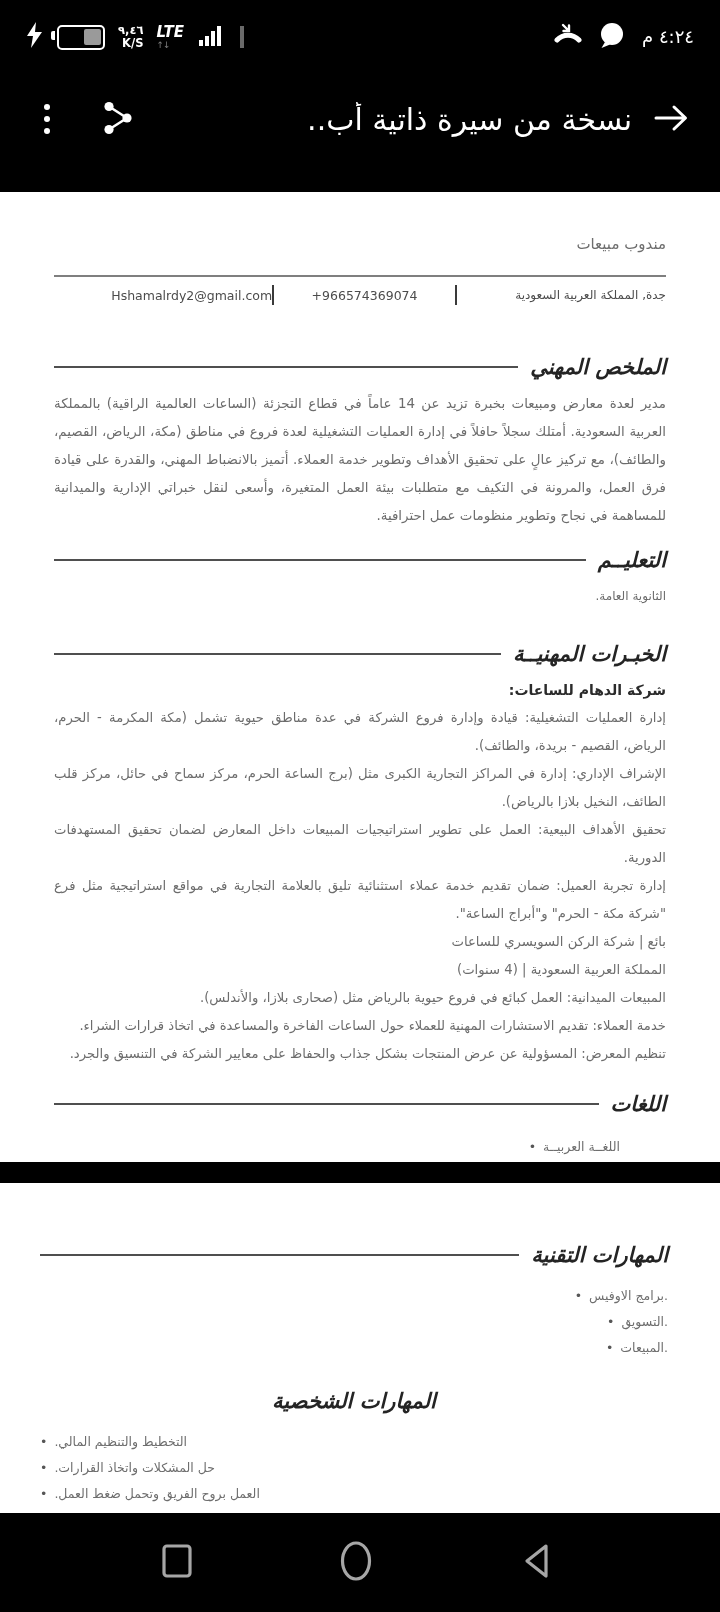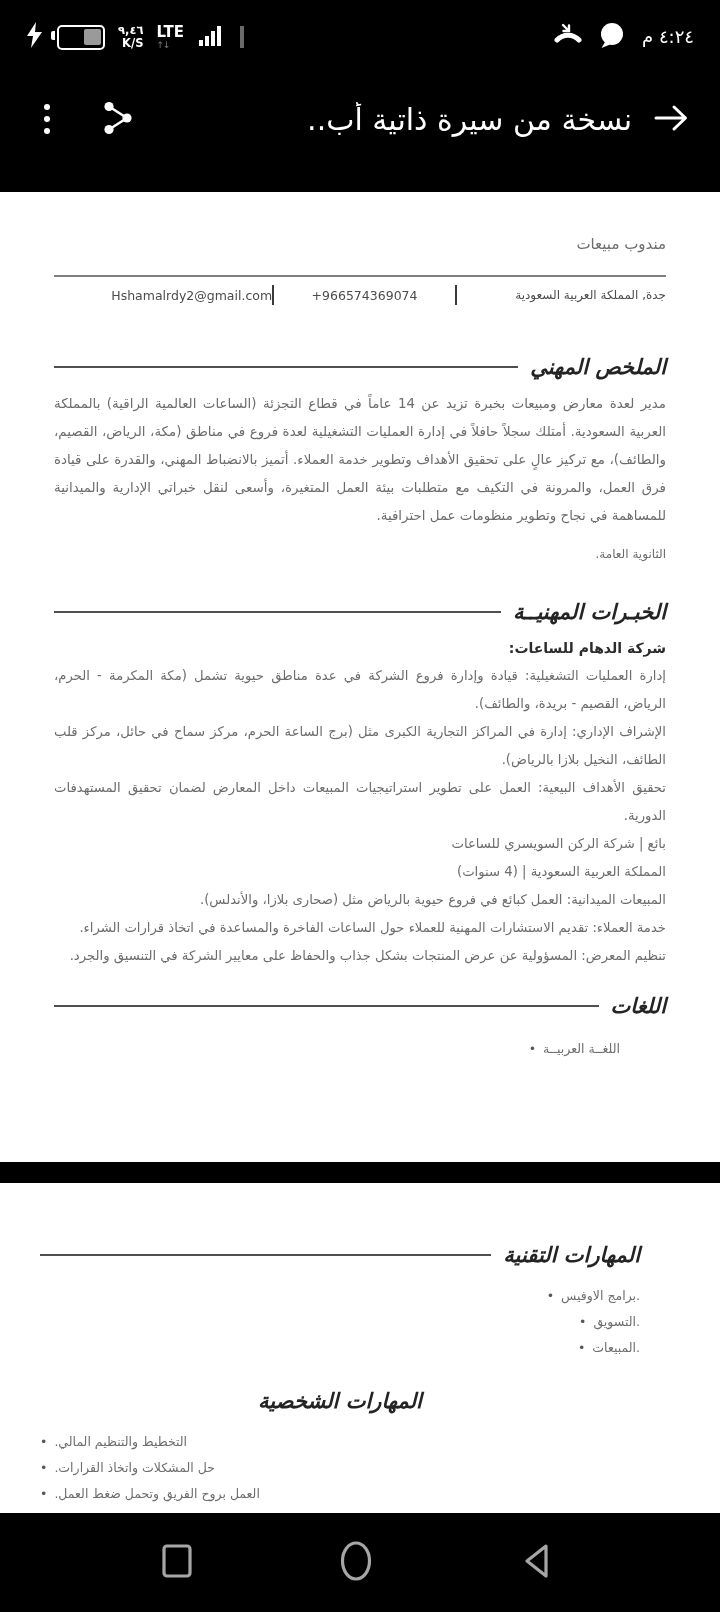--- a/index.html
+++ b/index.html
@@ -11,42 +11,42 @@
   .status-bar{
     position:absolute;top:0;left:0;right:0;height:64px;
     display:flex;align-items:center;justify-content:space-between;
     padding:10px 26px 0 26px;box-sizing:border-box;background:#000;
   }
   .sb-left{display:flex;align-items:center;gap:13px;}
   .battery{position:relative;width:44px;height:21px;border:2.5px solid #fff;border-radius:5px;}
   .battery::before{content:"";position:absolute;left:-8px;top:4px;width:4px;height:9px;background:#fff;border-radius:2px 0 0 2px;}
   .battery-fill{position:absolute;right:2.5px;top:2.5px;bottom:2.5px;width:17px;background:#9a9a9a;border-radius:2px;}
   .speed{color:#fff;font-size:11.5px;font-weight:700;line-height:1.1;text-align:right;}
-  .lte{display:flex;align-items:center;gap:15px;}
+  .lte{display:flex;align-items:center;gap:15px;font-style:italic;}
   .lte-col{display:flex;flex-direction:column;align-items:flex-start;}
   .lte-label{color:#fff;font-size:15px;font-weight:700;line-height:1;}
   .lte-arrows{color:#7d7d7d;font-size:9px;line-height:1;letter-spacing:-1px;margin-top:1px;}
   .dim-bar{width:4px;height:22px;background:#6a6a6a;margin-left:2px;}
   .sb-right{display:flex;align-items:center;gap:16px;}
   .time{color:#fff;font-size:18px;line-height:1;}
   
   .app-bar{
     position:absolute;top:64px;left:0;right:0;height:128px;background:#000;
     display:flex;align-items:center;padding:0 30px 18px 44px;box-sizing:border-box;
   }
   .app-title{flex:1;color:#fff;font-size:30px;font-weight:400;margin:0;
     margin-inline-start:20px;white-space:nowrap;overflow:hidden;}
   .icon-btn{background:none;border:none;padding:0;cursor:pointer;display:flex;align-items:center;}
   .menu-dots{display:flex;flex-direction:column;gap:6px;margin-inline-start:52px;}
   .menu-dots i{width:6px;height:6px;border-radius:50%;background:#fff;}
   
   .page{position:absolute;left:0;width:720px;background:#fff;box-sizing:border-box;}
   .page1{top:192px;height:970px;padding:30px 54px 0 54px;}
   .page-gap{position:absolute;top:1162px;left:0;right:0;height:21px;background:#000;}
-  .page2{top:1183px;height:330px;padding:58px 80px 0 40px;}
+  .page2{top:1183px;height:330px;padding:58px 52px 0 40px;}
   .name{margin:0;font-size:22px;font-weight:700;color:#1d1d1d;}
   .job{margin-top:13px;font-size:15px;color:#6e6e6e;}
   .top-divider{margin-top:22px;height:2px;background:#7f7f7f;}
   .contact-row{display:flex;align-items:center;height:36px;}
   .contact-row .cell{font-size:12.5px;color:#4c4c4c;}
   .cell.loc{flex:1.15;text-align:start;font-size:12px;}
   .cell.phone{flex:1;text-align:center;direction:ltr;}
   .cell.email{flex:1.2;text-align:end;direction:ltr;}
   .vsep{width:1.5px;height:20px;background:#3a3a3a;}
   .sec-head{display:flex;align-items:center;}
@@ -167,31 +167,36 @@
     <span class="vsep"></span>
     <span class="cell email">Hshamalrdy2@gmail.com</span>
   </div>
 
   <div class="sec-head summary-head">
     <h2>الملخص المهني</h2>
     <div class="sec-line"></div>
   </div>
   <div class="summary-text">مدير لعدة معارض ومبيعات بخبرة تزيد عن 14 عاماً في قطاع التجزئة (الساعات العالمية الراقية) بالمملكة العربية السعودية. أمتلك سجلاً حافلاً في إدارة العمليات التشغيلية لعدة فروع في مناطق (مكة، الرياض، القصيم، والطائف)، مع تركيز عالٍ على تحقيق الأهداف وتطوير خدمة العملاء. أتميز بالانضباط المهني، والقدرة على قيادة فرق العمل، والمرونة في التكيف مع متطلبات بيئة العمل المتغيرة، وأسعى لنقل خبراتي الإدارية والميدانية للمساهمة في نجاح وتطوير منظومات عمل احترافية.</div>
 
+  <div class="sec-head edu-head">
+    <h2>التعليــم</h2>
+    <div class="sec-line"></div>
+  </div>
   <div class="edu-text">الثانوية العامة.</div>
 
   <div class="sec-head exp-head">
     <h2>الخبـرات المهنيــة</h2>
     <div class="sec-line"></div>
   </div>
   <div class="company">شركة الدهام للساعات:</div>
   <div class="exp-text">
     <p>إدارة العمليات التشغيلية: قيادة وإدارة فروع الشركة في عدة مناطق حيوية تشمل (مكة المكرمة - الحرم، الرياض، القصيم - بريدة، والطائف).</p>
     <p>الإشراف الإداري: إدارة في المراكز التجارية الكبرى مثل (برج الساعة الحرم، مركز سماح في حائل، مركز قلب الطائف، النخيل بلازا بالرياض).</p>
     <p>تحقيق الأهداف البيعية: العمل على تطوير استراتيجيات المبيعات داخل المعارض لضمان تحقيق المستهدفات الدورية.</p>
+    <p>إدارة تجربة العميل: ضمان تقديم خدمة عملاء استثنائية تليق بالعلامة التجارية في مواقع استراتيجية مثل فرع "شركة مكة - الحرم" و"أبراج الساعة".</p>
     <p>بائع | شركة الركن السويسري للساعات</p>
     <p>المملكة العربية السعودية | (4 سنوات)</p>
     <p>المبيعات الميدانية: العمل كبائع في فروع حيوية بالرياض مثل (صحارى بلازا، والأندلس).</p>
     <p>خدمة العملاء: تقديم الاستشارات المهنية للعملاء حول الساعات الفاخرة والمساعدة في اتخاذ قرارات الشراء.</p>
     <p>تنظيم المعرض: المسؤولية عن عرض المنتجات بشكل جذاب والحفاظ على معايير الشركة في التنسيق والجرد.</p>
   </div>
 
   <div class="sec-head lang-head">
     <h2>اللغات</h2>
     <div class="sec-line"></div>

